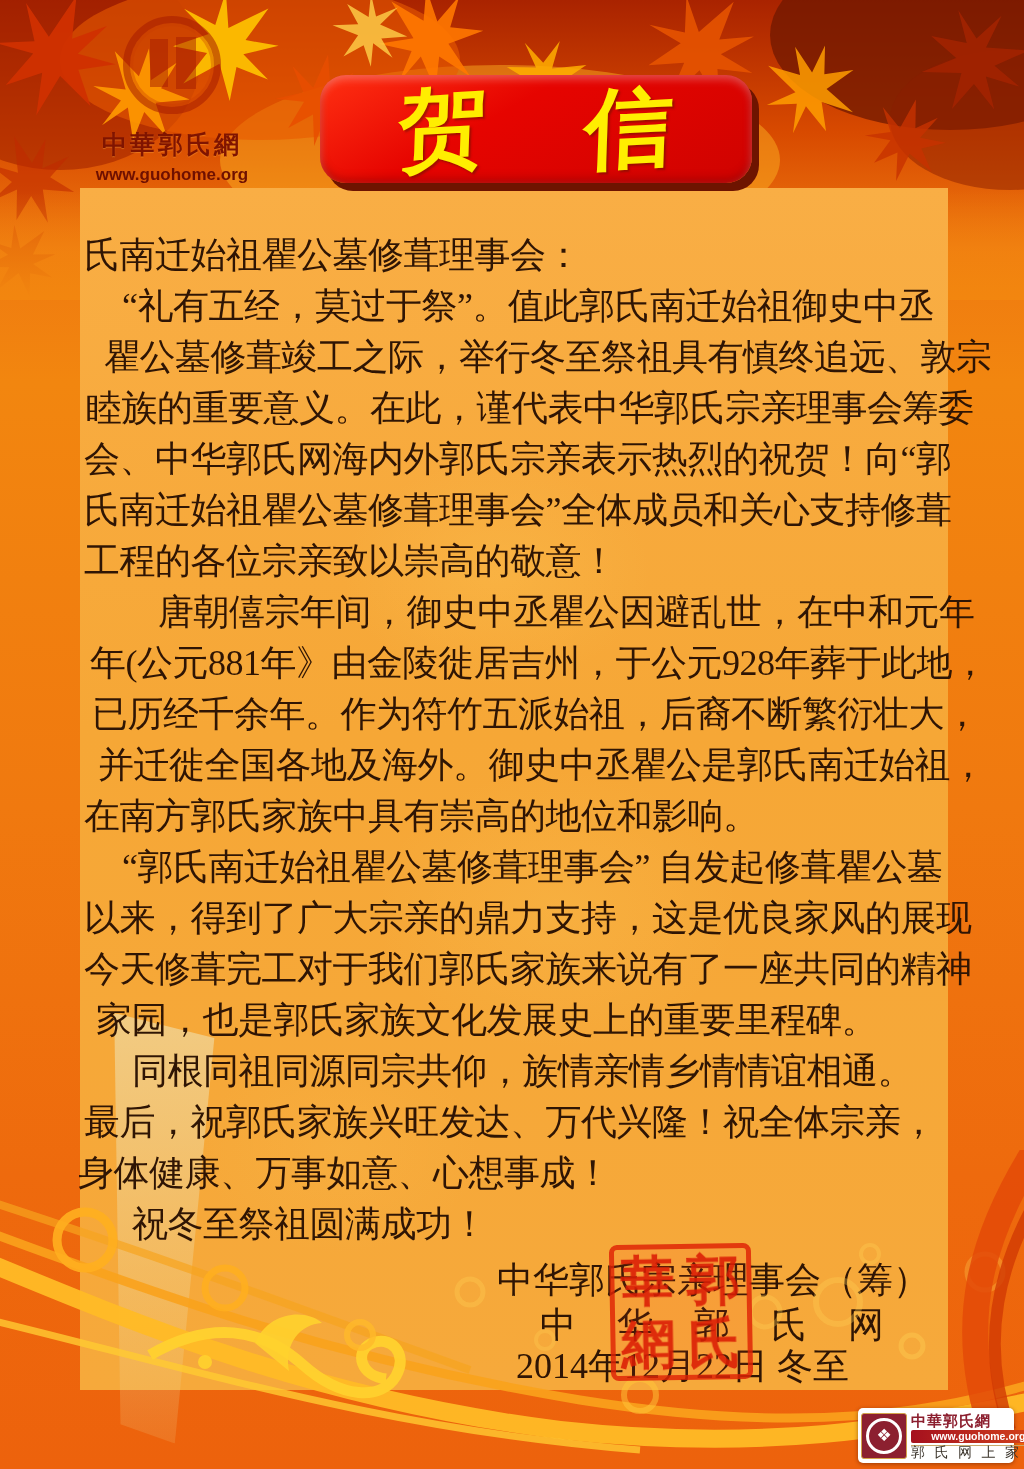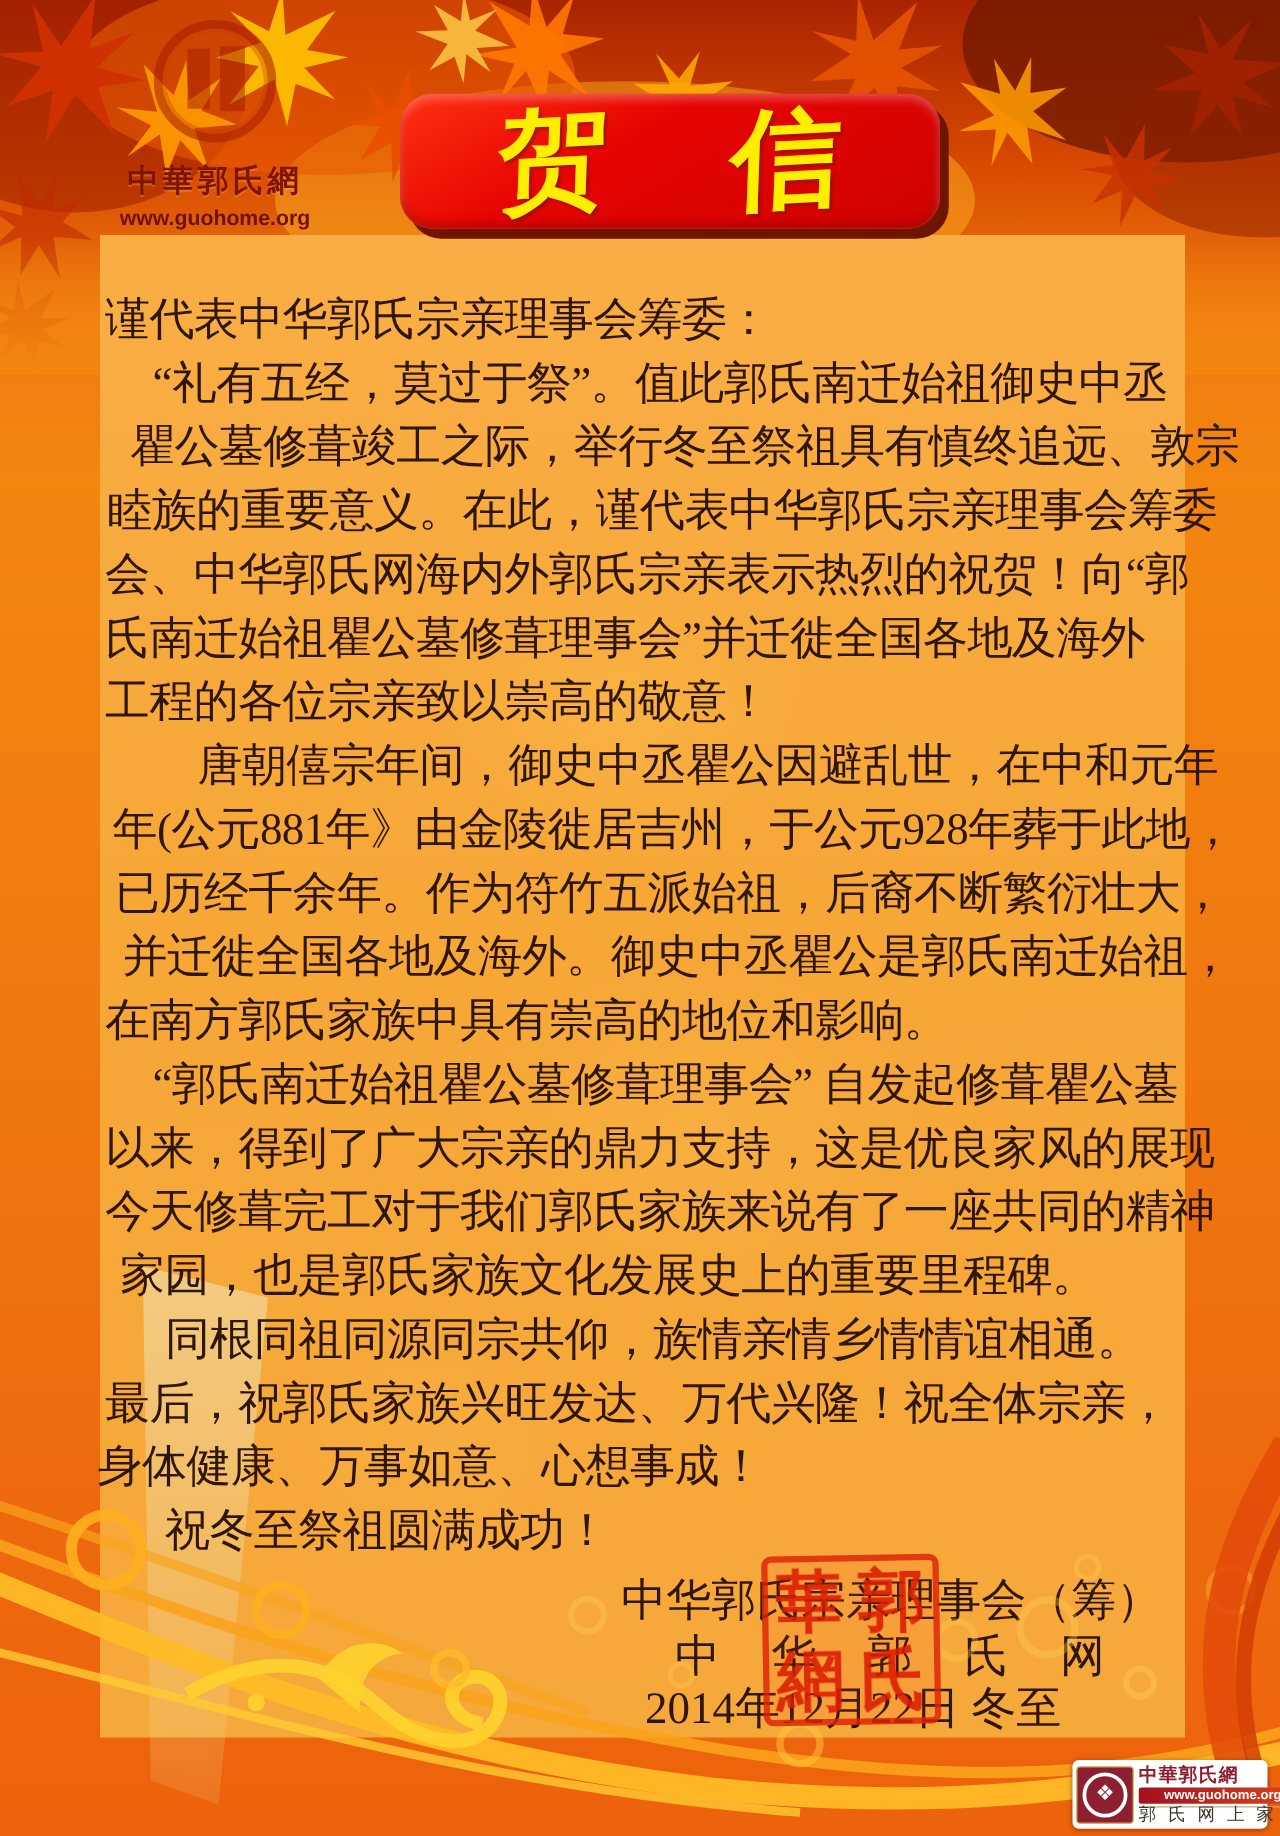--- a/index.html
+++ b/index.html
@@ -151,26 +151,26 @@
     <div class="site-name">中華郭氏網</div>
     <div class="site-url">www.guohome.org</div>
   </div>
 
   <div class="banner">
     <span class="banner-char">贺</span>
     <span class="banner-char">信</span>
   </div>
 
   <div class="letter">
-    <div class="line" style="margin-left:0px">谨代表中华郭氏宗亲理事会筹委：</div>
+    <div class="line" style="margin-left:0px">氏南迁始祖瞿公墓修葺理事会：</div>
     <div class="line" style="margin-left:38px">“礼有五经，莫过于祭”。值此郭氏南迁始祖御史中丞</div>
     <div class="line" style="margin-left:20px">瞿公墓修葺竣工之际，举行冬至祭祖具有慎终追远、敦宗</div>
     <div class="line" style="margin-left:2px">睦族的重要意义。在此，谨代表中华郭氏宗亲理事会筹委</div>
     <div class="line" style="margin-left:0px">会、中华郭氏网海内外郭氏宗亲表示热烈的祝贺！向“郭</div>
-    <div class="line" style="margin-left:0px">氏南迁始祖瞿公墓修葺理事会”并迁徙全国各地及海外</div>
+    <div class="line" style="margin-left:0px">氏南迁始祖瞿公墓修葺理事会”全体成员和关心支持修葺</div>
     <div class="line" style="margin-left:0px">工程的各位宗亲致以崇高的敬意！</div>
     <div class="line" style="margin-left:74px">唐朝僖宗年间，御史中丞瞿公因避乱世，在中和元年</div>
     <div class="line" style="margin-left:6px">年(公元881年》由金陵徙居吉州，于公元928年葬于此地，</div>
     <div class="line" style="margin-left:8px">已历经千余年。作为符竹五派始祖，后裔不断繁衍壮大，</div>
     <div class="line" style="margin-left:14px">并迁徙全国各地及海外。御史中丞瞿公是郭氏南迁始祖，</div>
     <div class="line" style="margin-left:0px">在南方郭氏家族中具有崇高的地位和影响。</div>
     <div class="line" style="margin-left:38px">“郭氏南迁始祖瞿公墓修葺理事会” 自发起修葺瞿公墓</div>
     <div class="line" style="margin-left:0px">以来，得到了广大宗亲的鼎力支持，这是优良家风的展现</div>
     <div class="line" style="margin-left:0px">今天修葺完工对于我们郭氏家族来说有了一座共同的精神</div>
     <div class="line" style="margin-left:12px">家园，也是郭氏家族文化发展史上的重要里程碑。</div>

